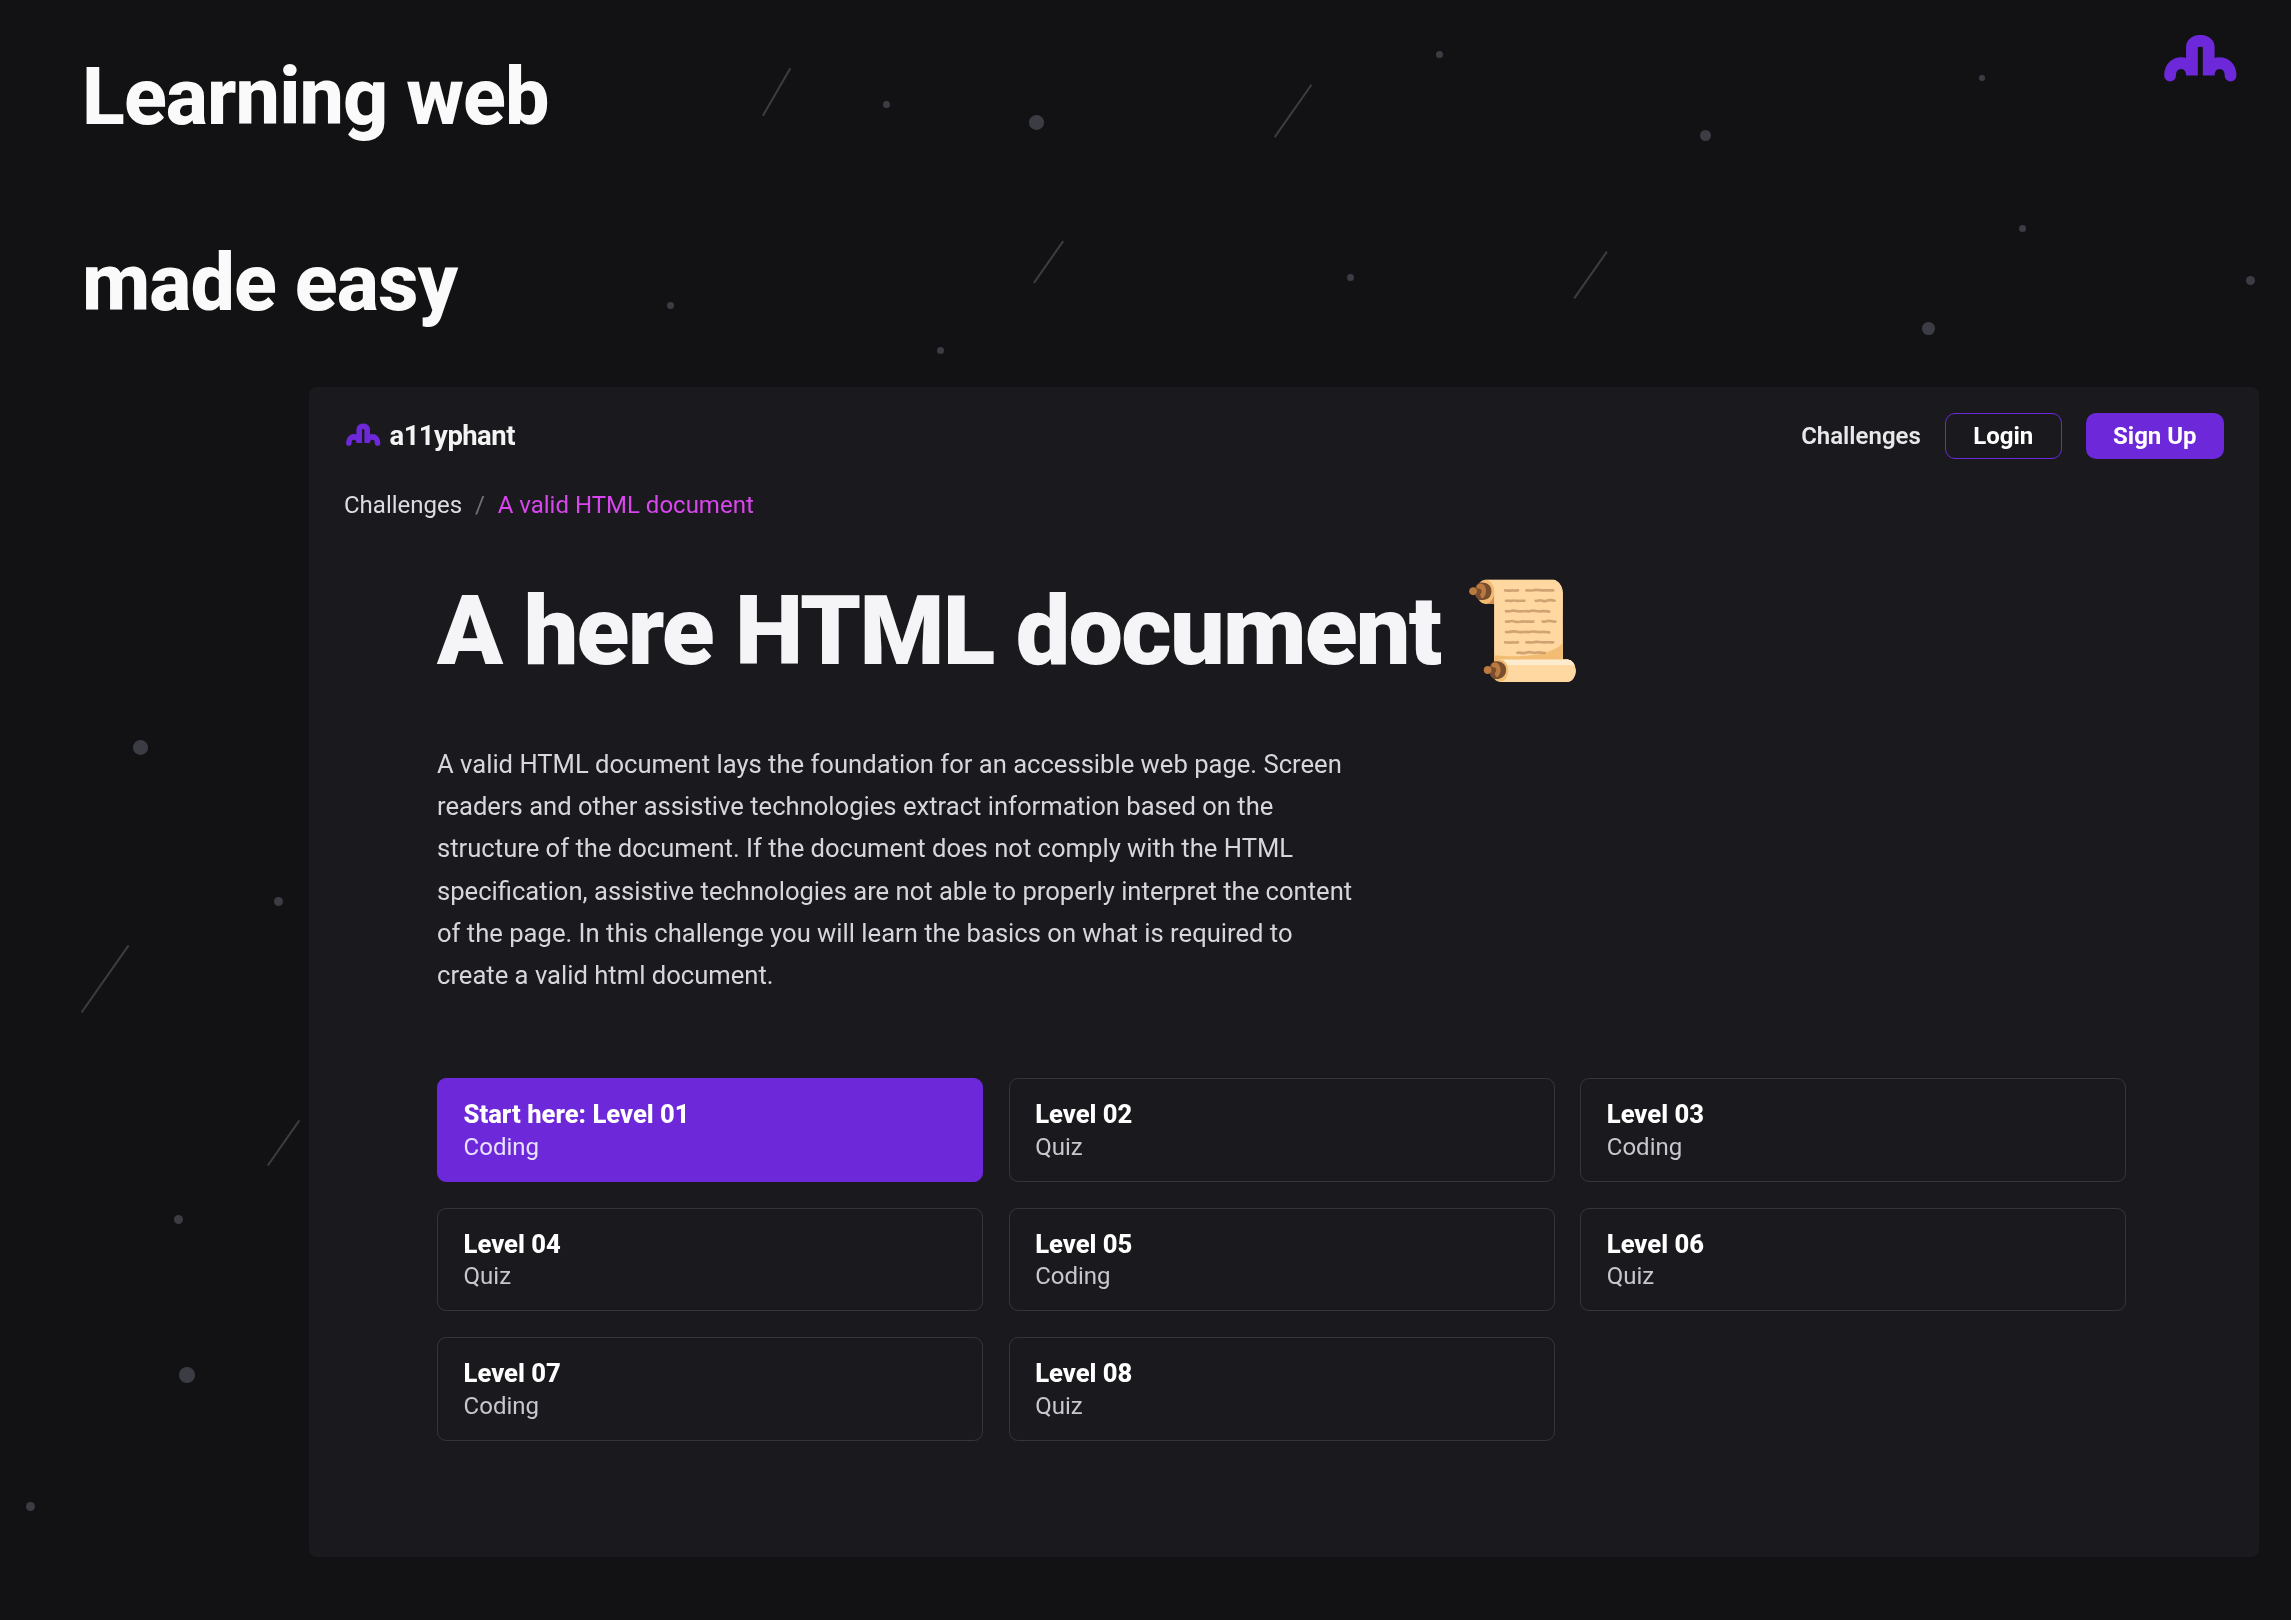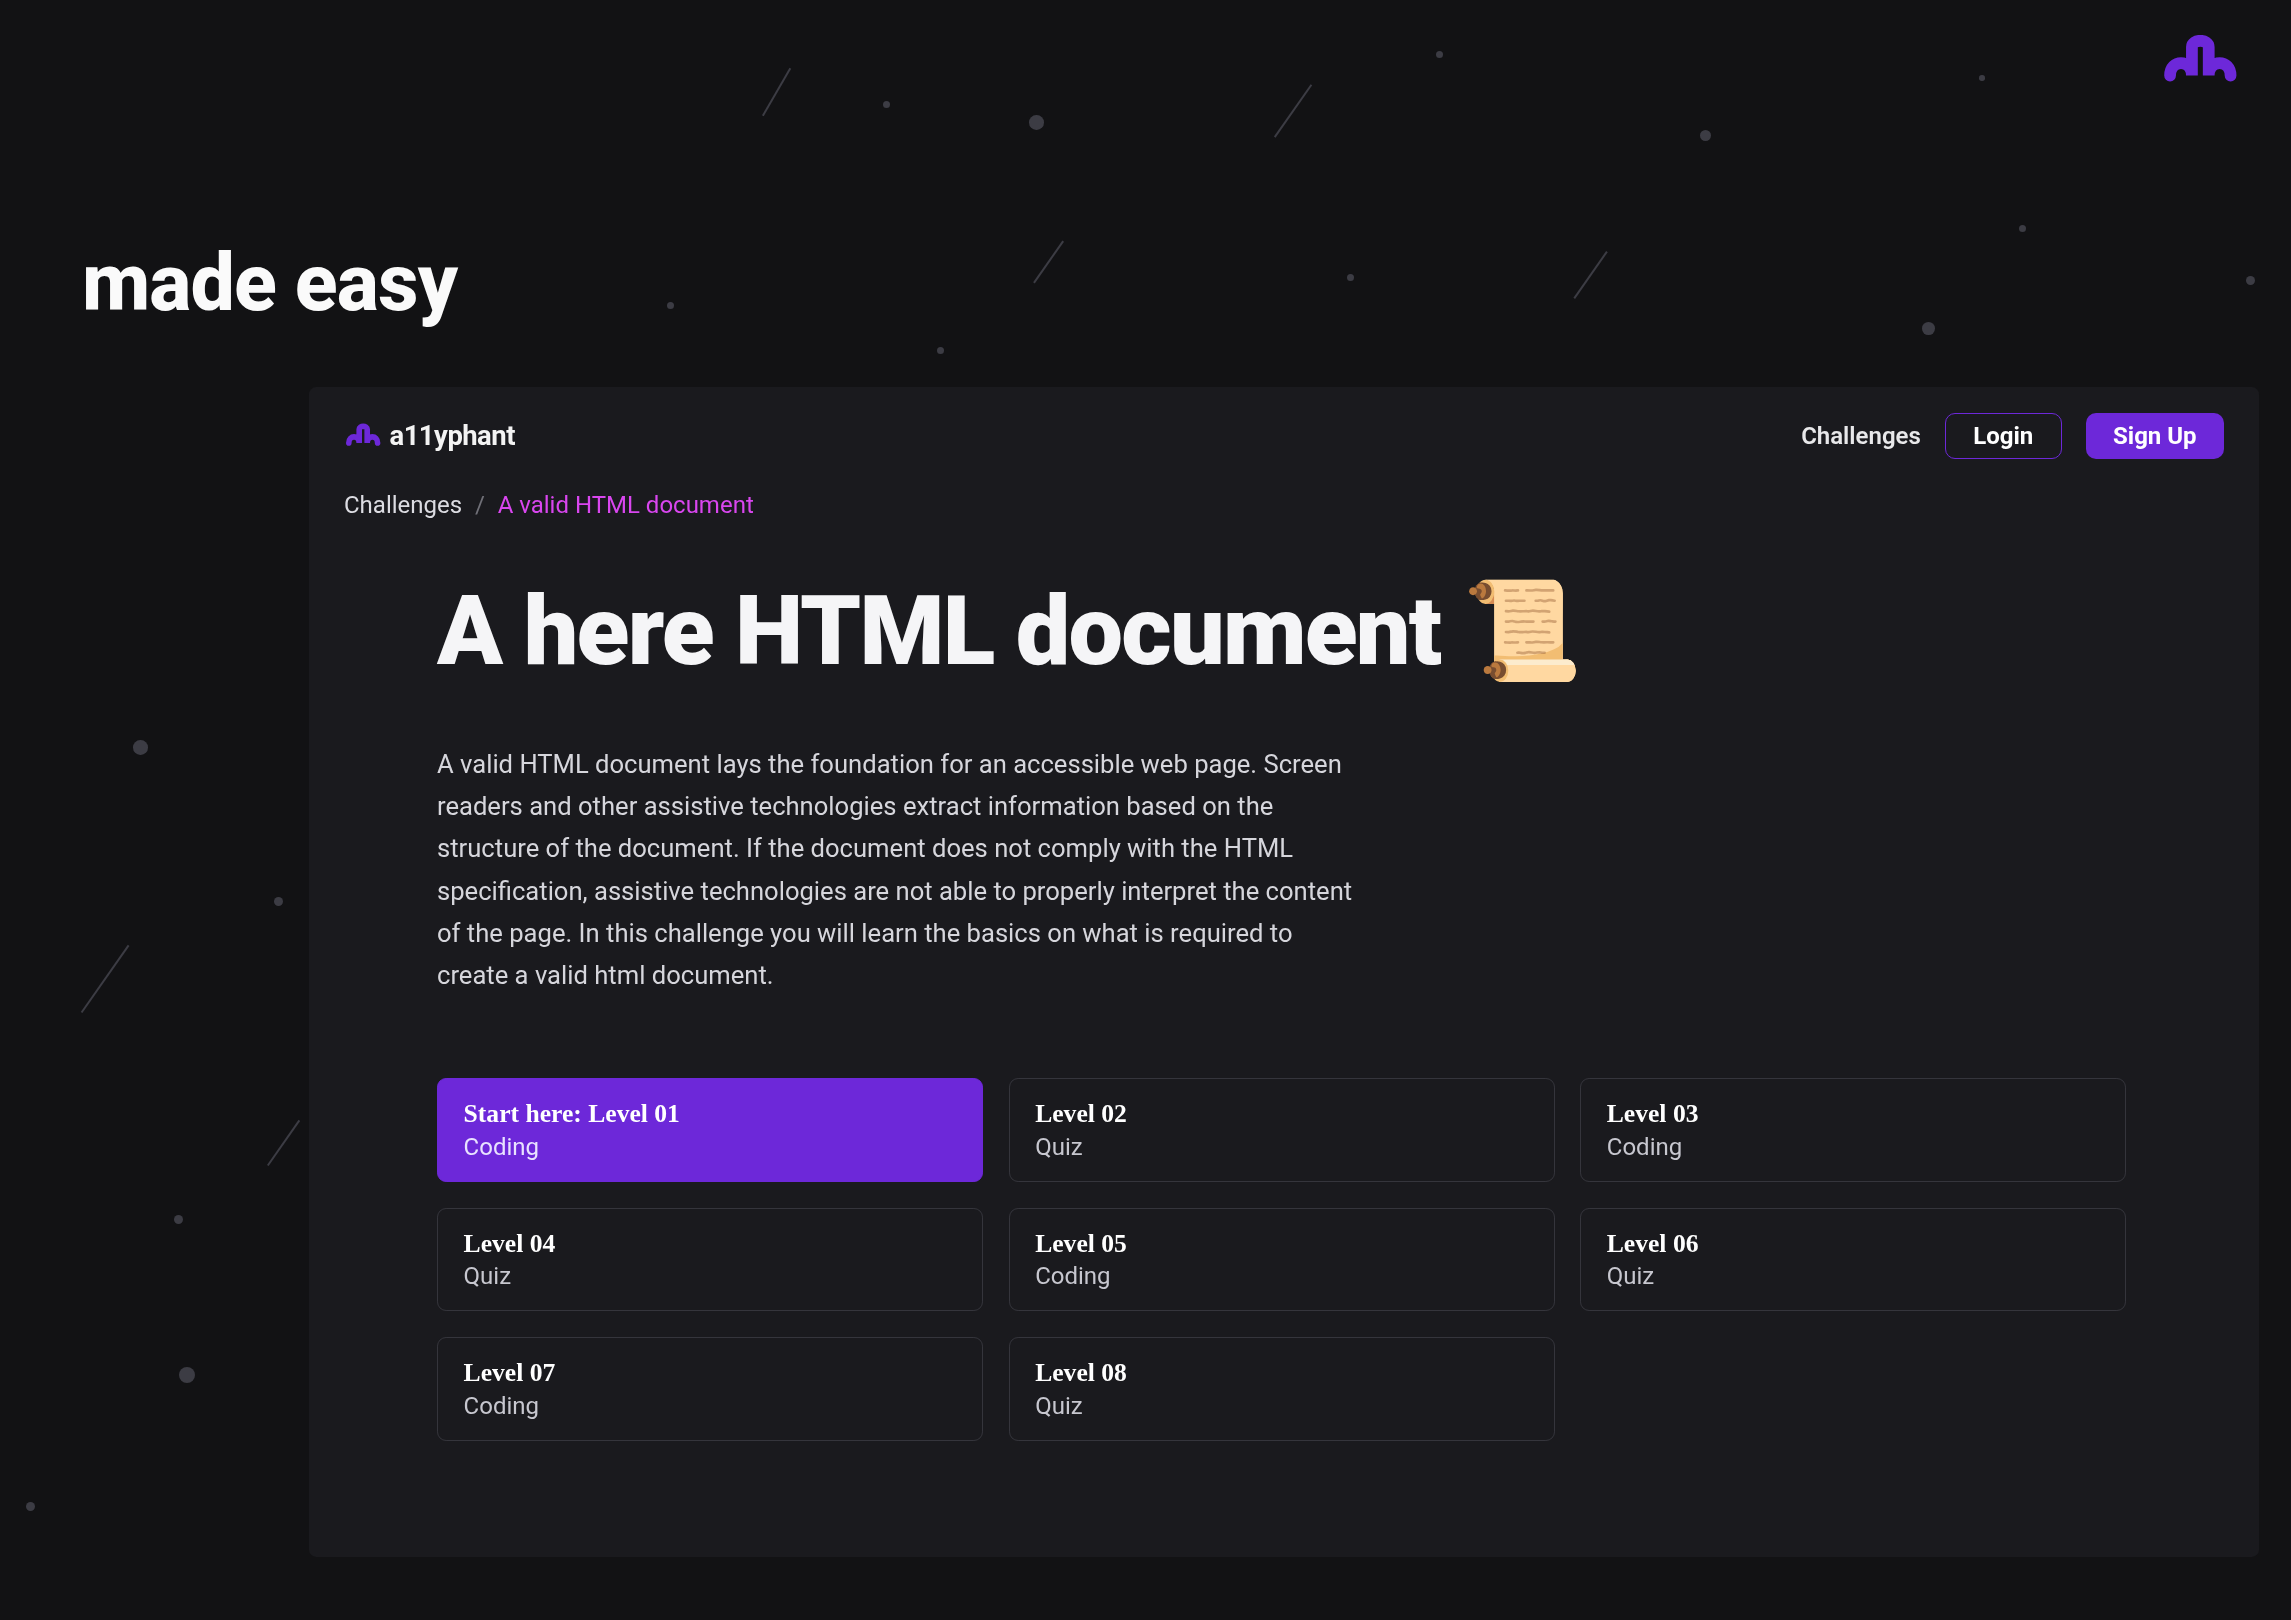--- a/index.html
+++ b/index.html
@@ -131,21 +131,20 @@
   }
   .level-card.featured {
     background: #6d28d9;
     border-color: #6d28d9;
   }
   .level-title {
     font-size: 25.6px;
     font-weight: 800;
     color: #fff;
     margin-bottom: 3.7px;
-    font-family: Liberation Serif, serif;
   }
   .level-type {
     font-size: 24px;
     color: #c7c7cf;
     font-weight: 400;
   }
   .level-card.featured .level-type { color: #e9e2ff; }
   
   .dot { position: absolute; border-radius: 50%; background: #3c3c44; }
   .line { position: absolute; background: #3c3c44; transform-origin: center; }
@@ -171,21 +170,21 @@
 <div class="dot" style="top:302px;left:667px;width:7.3px;height:7.3px;"></div>
 
 <div class="line" style="top:91px;left:749px;width:55px;height:1.8px;transform:rotate(-60deg);"></div>
 <div class="line" style="top:110px;left:1261px;width:64px;height:1.8px;transform:rotate(-55deg);"></div>
 <div class="line" style="top:261px;left:1023px;width:51px;height:1.8px;transform:rotate(-55deg);"></div>
 <div class="line" style="top:274px;left:1562px;width:57px;height:1.8px;transform:rotate(-55deg);"></div>
 <div class="line" style="top:978px;left:64px;width:82px;height:1.8px;transform:rotate(-55deg);"></div>
 <div class="line" style="top:1142px;left:256px;width:55px;height:1.8px;transform:rotate(-55deg);"></div>
 
 <h1 class="hero-title">
-  <br>
+  <span>Learning web</span><br>
   <br>
   <span>made easy</span>
 </h1>
 
 <div class="top-logo">
   <svg viewBox="0 0 100 60" fill="none">
     <path d="M12 48 C12 28, 38 28, 38 48 L38 14 C38 4, 58 4, 58 14 L58 48 C58 28, 84 28, 84 48" stroke="#6d28d9" stroke-width="14" stroke-linecap="round" fill="none"></path>
   </svg>
 </div>
 

